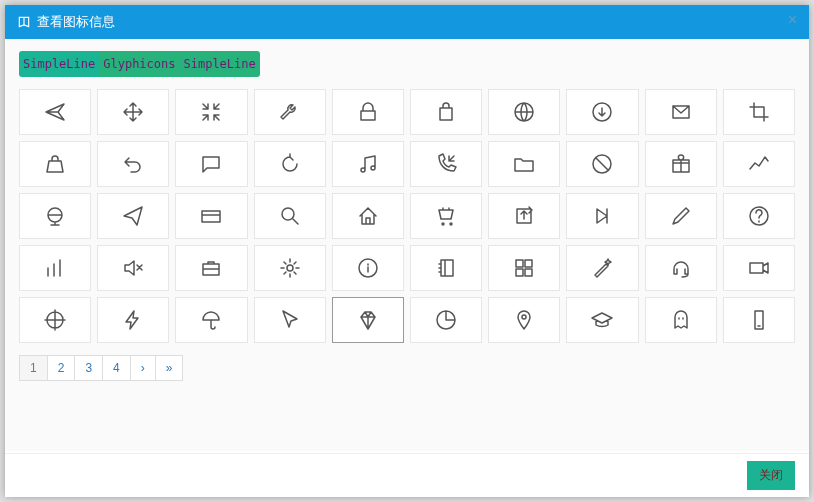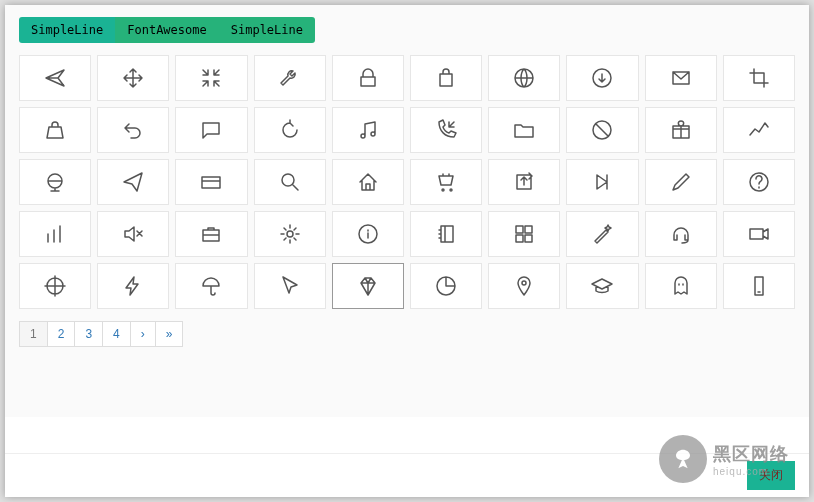--- a/index.html
+++ b/index.html
@@ -2,21 +2,21 @@
 <html><head>
 <meta charset="utf-8">
 <style>
 *{box-sizing:border-box;margin:0;padding:0}
 body{font-family:Arial,"Microsoft YaHei",sans-serif;background:#e0e0e0;width:814px;height:502px;overflow:hidden;position:relative}
 .modal{position:absolute;top:5px;left:5px;right:5px;bottom:5px;background:#fff;box-shadow:0 0 8px rgba(0,0,0,0.3)}
 .titlebar{background:#1398e0;color:#fff;padding:8px 12px;font-size:13px;display:flex;align-items:center;gap:6px}
 .close-x{position:absolute;right:12px;top:6px;color:#6a9ab5;font-size:16px;cursor:pointer}
 .content{padding:12px 14px;background:#fafafa;height:calc(100% - 80px);overflow:auto}
 .tabs{display:flex;margin-bottom:12px}
-.tab{padding:6px 12px;color:#000000;font-size:12px;cursor:pointer;font-family:monospace}
+.tab{padding:6px 4px;color:#701a75;font-size:12px;cursor:pointer;font-family:monospace}
 .tab.active{background:#1ab394;border-radius:3px 0 0 3px}
 .tab:not(.active){background:#26b27a}
 .tab:last-child{border-radius:0 3px 3px 0}
 .icon-grid{display:grid;grid-template-columns:repeat(10,1fr);gap:6px}
 .icon-cell{background:#fff;border:1px solid #e6e6e6;height:46px;display:flex;align-items:center;justify-content:center;cursor:pointer}
 .icon-cell svg{width:24px;height:24px;stroke:#555;stroke-width:1.5;fill:none;stroke-linecap:round;stroke-linejoin:round}
 .icon-cell.selected{border:1px solid #999}
 .pagination{display:flex;gap:0;margin-top:12px}
 .page-btn{border:1px solid #ddd;padding:5px 10px;font-size:12px;cursor:pointer;background:#fff;color:#337ab7;margin-left:-1px}
 .page-btn:first-child{margin-left:0;background:#f5f5f5;color:#777}
@@ -25,25 +25,32 @@
 .watermark{position:absolute;right:20px;bottom:14px;display:flex;align-items:center;gap:6px;opacity:0.8}
 .wm-circle{width:48px;height:48px;border-radius:50%;background:#9e9e9e;display:flex;align-items:center;justify-content:center}
 .wm-circle svg{width:28px;height:28px;fill:#fff}
 .wm-text{font-size:18px;color:#888;font-weight:bold;letter-spacing:1px}
 .wm-sub{font-size:10px;color:#aaa;letter-spacing:1px}
 </style>
 </head>
 <body>
 
 <div class="modal">
+  <div class="titlebar">
+    <svg width="14" height="14" viewBox="0 0 24 24" fill="none" stroke="#fff" stroke-width="2">
+        <path d="M4 4v16l8-3 8 3V4H4z M12 4v13"></path>
+      </svg>
+    <span>查看图标信息</span>
+    <span class="close-x">×</span>
+  </div>
 
   <div class="content">
     <div class="tabs" id="tabs">
         <div class="tab active">SimpleLine</div>
-        <div class="tab">FontAwesome</div>
+        <div class="tab">Glyphicons</div>
         <div class="tab">SimpleLine</div>
       </div>
     <div class="icon-grid" id="grid">
         <div class="icon-cell">
           <svg viewBox="0 0 24 24">
             <path d="M3 12l18-8-6 8 6 8-18-8z M15 12H3"></path>
           </svg>
         </div>
         <div class="icon-cell">
           <svg viewBox="0 0 24 24">
@@ -295,26 +302,15 @@
         <div class="page-btn">1</div>
         <div class="page-btn">2</div>
         <div class="page-btn">3</div>
         <div class="page-btn">4</div>
         <div class="page-btn">›</div>
         <div class="page-btn">»</div>
       </div>
   </div>
 
   <div class="footer">
-    <div class="watermark">
-      <div class="wm-circle">
-        <svg viewBox="0 0 24 24">
-            <path d="M12 4c3 0 6 2 6 5 0 2-2 4-6 4s-6-2-6-4c0-3 3-5 6-5z M11 13l-3 7 4-2 4 2-3-7z"></path>
-          </svg>
-      </div>
-      <div>
-        <div class="wm-text">黑区网络</div>
-        <div class="wm-sub">heiqu.com</div>
-      </div>
-    </div>
     <button class="close-btn">关闭</button>
   </div>
 </div>
 
 </body></html>

